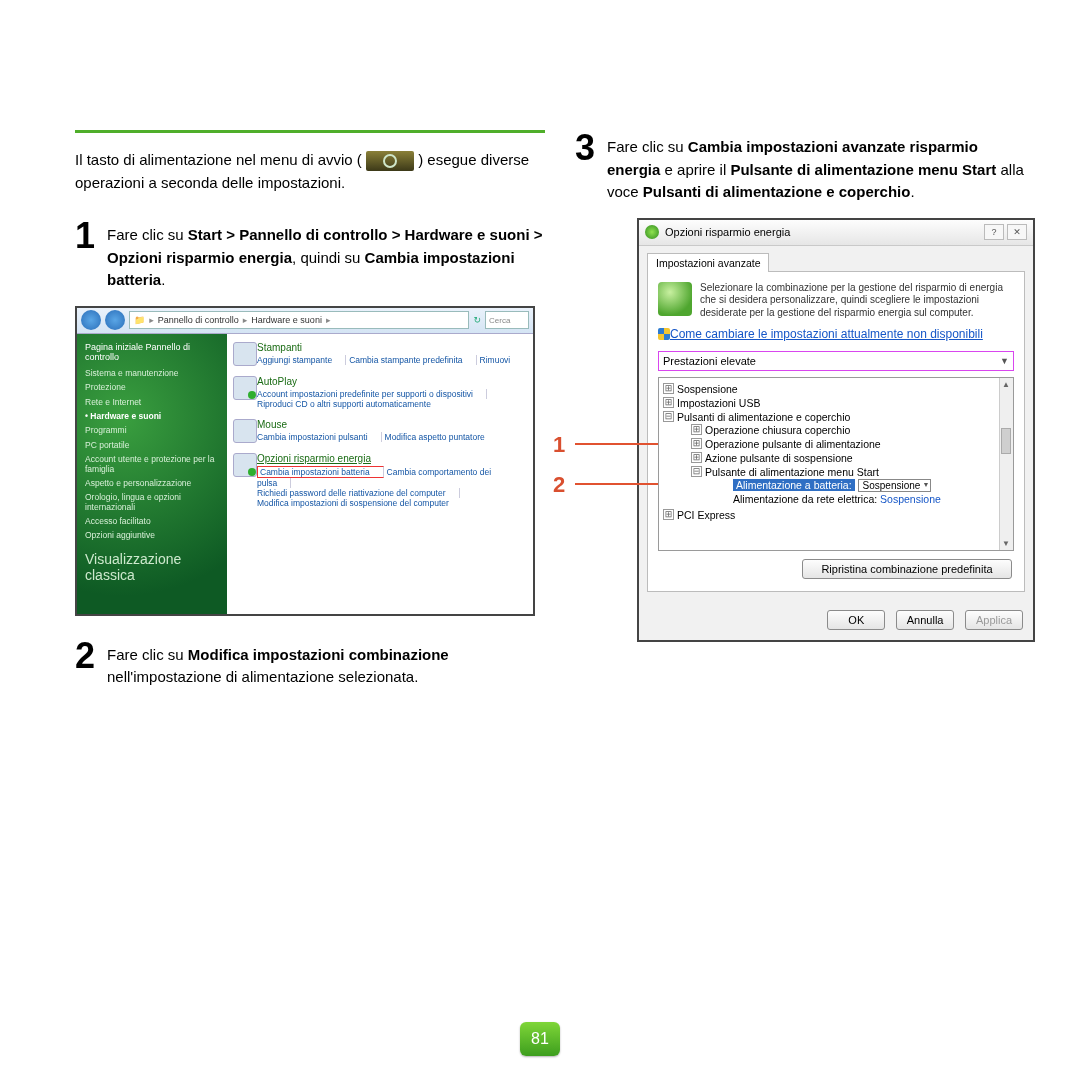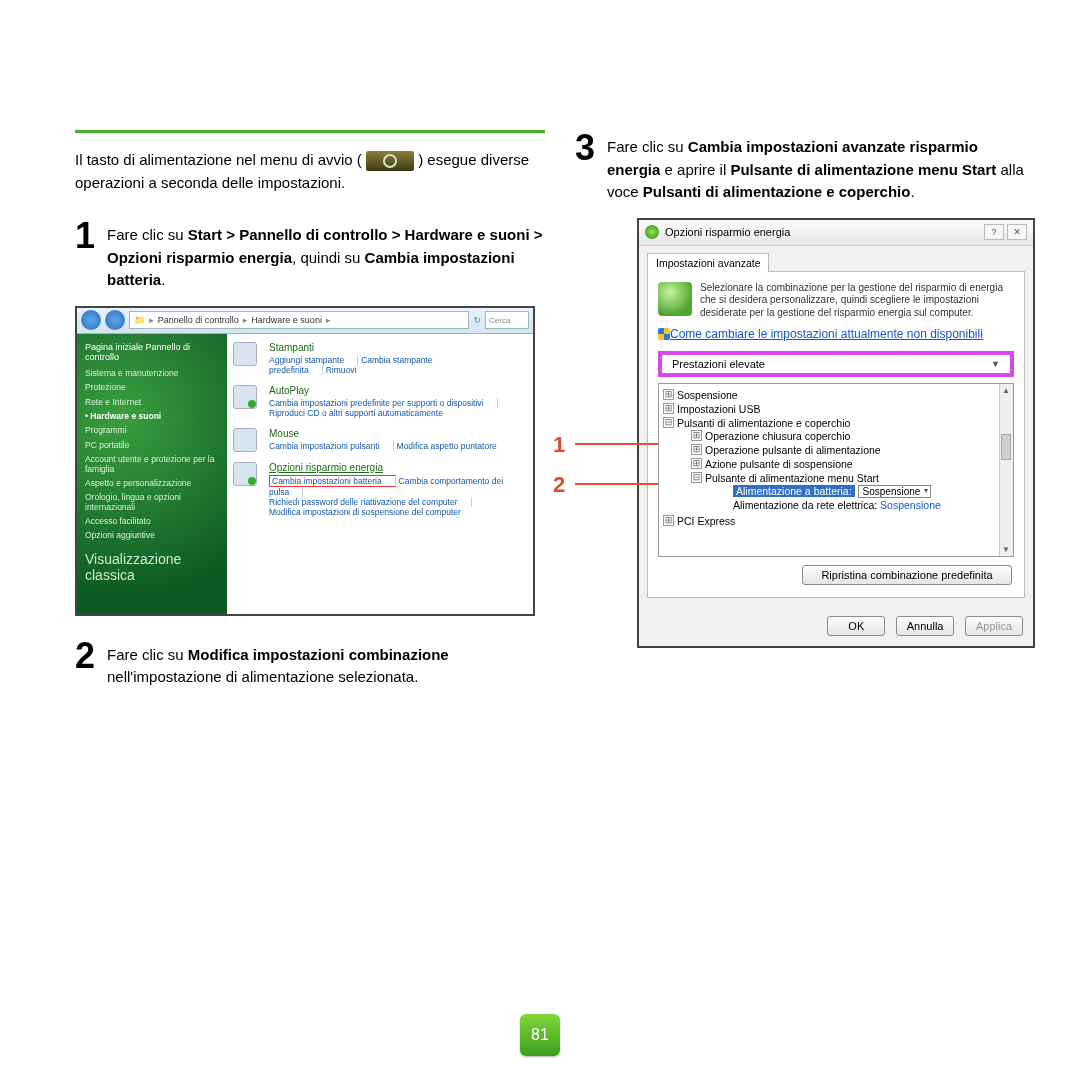--- a/index.html
+++ b/index.html
@@ -33,21 +33,21 @@
   .crumb span.sep{color:#888;}
   .searchbox { width:44px; height:18px; border:1px solid #9bb; background:#fff; font-size:8px; color:#888; display:flex;align-items:center;padding:0 3px;}
   .s1-body { display:flex; height:calc(100% - 26px);}
   .s1-side { width:150px; background:radial-gradient(circle at 30% 30%, #3a9f3f, #0e5a24 80%); color:#fff; font-size:9px; padding:8px 8px; }
   .s1-side .hdr{font-size:9px; margin-bottom:6px; line-height:1.2;}
   .s1-side ul{list-style:none;}
   .s1-side li{margin:5px 0; color:#d8f0d8; font-size:8.5px; line-height:1.1;}
   .s1-side li.active{color:#fff; font-weight:bold;}
   .s1-side li.active::before{content:"• "; }
   .s1-main { flex:1; background:#fff; padding:8px 6px; font-size:9px; overflow:hidden;}
-  .cat { display:flex; gap:12px; margin-bottom:10px; }
+  .cat { display:flex; gap:0; margin-bottom:10px; }
   .caticon{width:24px;height:24px;background:#d8e4ef;border:1px solid #aac; border-radius:3px; flex:0 0 24px;}
   .caticon.green::after{content:"";display:block;width:8px;height:8px;border-radius:50%;background:#2fae2f;position:relative;top:14px;left:14px;}
   .catbody .title{color:#1a6b14;font-size:10px;}
   .catbody .links{color:#1556a5;font-size:8.5px; margin-top:2px;}
   .catbody .links span{border-right:1px solid #ccd; padding-right:13px; margin-right:3px;}
   .catbody .links span:last-child{border:none;}
   .catbody .title.under{ text-decoration:underline; }
   .highlight-red{ border:1.5px solid #e33; padding:0 2px; display:inline-block; }
 
   
@@ -60,21 +60,21 @@
   .dlg-title .spacer{flex:1;}
   .wbtn{width:20px;height:16px;border:1px solid #bbb;background:#f7f7f7;margin-left:3px;font-size:9px;display:flex;align-items:center;justify-content:center;color:#555;}
   .dlg-body{padding:6px 8px 10px 8px;}
   .tab{display:inline-block;background:#fff;border:1px solid #bcbcbc;border-bottom:none;padding:3px 8px;font-size:10.5px;position:relative;top:1px;}
   .tabpanel{background:#fff;border:1px solid #bcbcbc;padding:10px 10px 10px 10px;}
   .desc{display:flex;gap:8px;font-size:10px;color:#333;line-height:1.25;}
   .desc .bigico{width:34px;height:34px;flex:0 0 34px;background:radial-gradient(circle at 35% 30%, #c8f0a0, #4fa62f 70%);border-radius:4px;position:relative;}
   .shieldlink{display:flex;align-items:center;margin:8px 0 10px 0;font-size:12px;}
   .shieldlink a{color:#1556c7;text-decoration:underline;}
   .shield{width:12px;height:12px;background:conic-gradient(#f3c531 0 25%, #2d7bd0 0 50%, #f3c531 0 75%, #2d7bd0 0);border-radius:2px;}
-  .combo{border:4px solid #d946ef;background:#fff;font-size:11px;padding:3px 10px;display:flex;justify-content:space-between;align-items:center;margin-bottom:6px;gap:38px;}
+  .combo{border:1px solid #d946ef;background:#fff;font-size:11px;padding:3px 4px;display:flex;justify-content:space-between;align-items:center;margin-bottom:6px;gap:38px;}
   .chev{font-size:9px;color:#555;}
   .tree{border:1px solid #9a9a9a;background:#fff;height:174px;position:relative;font-size:10.5px; padding:4px 0 0 4px; overflow:hidden;}
   .tree .sb{position:absolute;right:0;top:0;bottom:0;width:14px;background:#efefef;border-left:1px solid #ccc;}
   .tree .sb::before{content:"▲";position:absolute;top:2px;left:2px;font-size:8px;color:#666;}
   .tree .sb::after{content:"▼";position:absolute;bottom:2px;left:2px;font-size:8px;color:#666;}
   .tree .thumb{position:absolute;right:2px;top:50px;width:10px;height:26px;background:#cfcfcf;border:1px solid #aaa;}
   .tree ul{list-style:none;}
   .tree li{padding:1px 0 1px 14px; position:relative; white-space:nowrap;}
   .tree li::before{content:"⊞";position:absolute;left:0;top:1px;font-size:9px;color:#666;border:1px solid #999; width:9px;height:9px;line-height:8px;text-align:center;background:#fff;}
   .tree li.open::before{content:"⊟";}
@@ -88,21 +88,21 @@
   .btn{border:1px solid #8b8b8b;background:linear-gradient(#fdfdfd,#e5e5e5);font-size:11px;padding:3px 10px;border-radius:3px;}
   .dlg-foot{padding:8px 10px 10px 0; text-align:right;}
   .dlg-foot .btn{margin-left:6px;min-width:58px;}
   .dlg-foot .btn.disabled{color:#9a9a9a;}
 
   .callout-line1{position:absolute;left:0;top:225px;width:116px;height:2px;background:#e15230;}
   .callout-line2{position:absolute;left:0;top:265px;width:130px;height:2px;background:#e15230;}
 
   .pagenum{
     position:fixed; left:50%; bottom:24px; transform:translateX(-50%);
-    width:40px;height:42px;border-radius:6px;
+    width:40px;height:34px;border-radius:6px;
     background:linear-gradient(#7fd638,#3d9e1e);
     color:#fff;font-size:16px;display:flex;align-items:center;justify-content:center;
     box-shadow:0 1px 2px rgba(0,0,0,.3);
   }
 </style>
 </head>
 <body>
 
 <div class="page">
 
@@ -154,21 +154,21 @@
             <div class="caticon"></div>
             <div class="catbody">
               <div class="title">Stampanti</div>
               <div class="links"><span>Aggiungi stampante</span><span>Cambia stampante predefinita</span><span>Rimuovi</span></div>
             </div>
           </div>
           <div class="cat">
             <div class="caticon green"></div>
             <div class="catbody">
               <div class="title">AutoPlay</div>
-              <div class="links"><span>Cambia impostazioni predefinite per supporti o dispositivi</span><br><span>Riproduci CD o altri supporti automaticamente</span></div>
+              <div class="links"><span>Account impostazioni predefinite per supporti o dispositivi</span><br><span>Riproduci CD o altri supporti automaticamente</span></div>
             </div>
           </div>
           <div class="cat">
             <div class="caticon"></div>
             <div class="catbody">
               <div class="title">Mouse</div>
               <div class="links"><span>Cambia impostazioni pulsanti</span><span>Modifica aspetto puntatore</span></div>
             </div>
           </div>
           <div class="cat">

